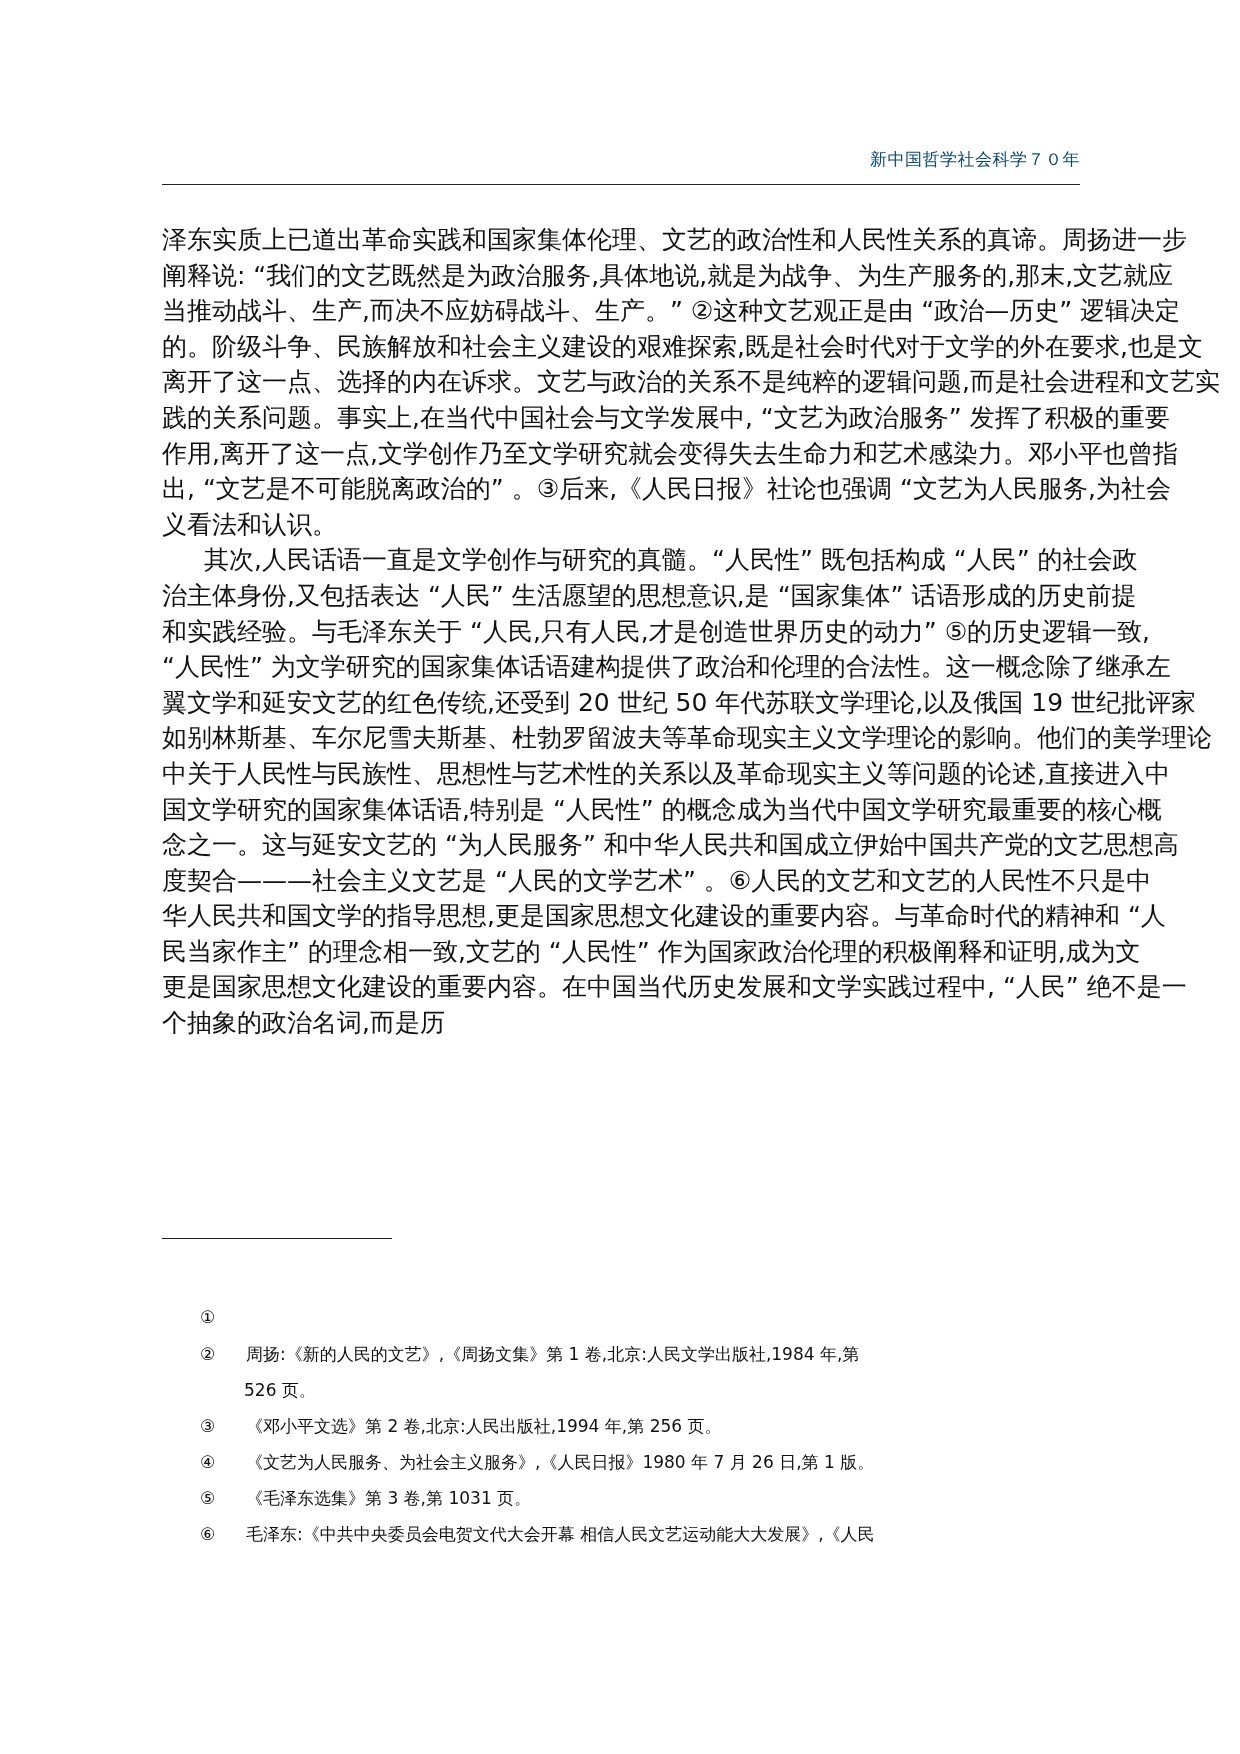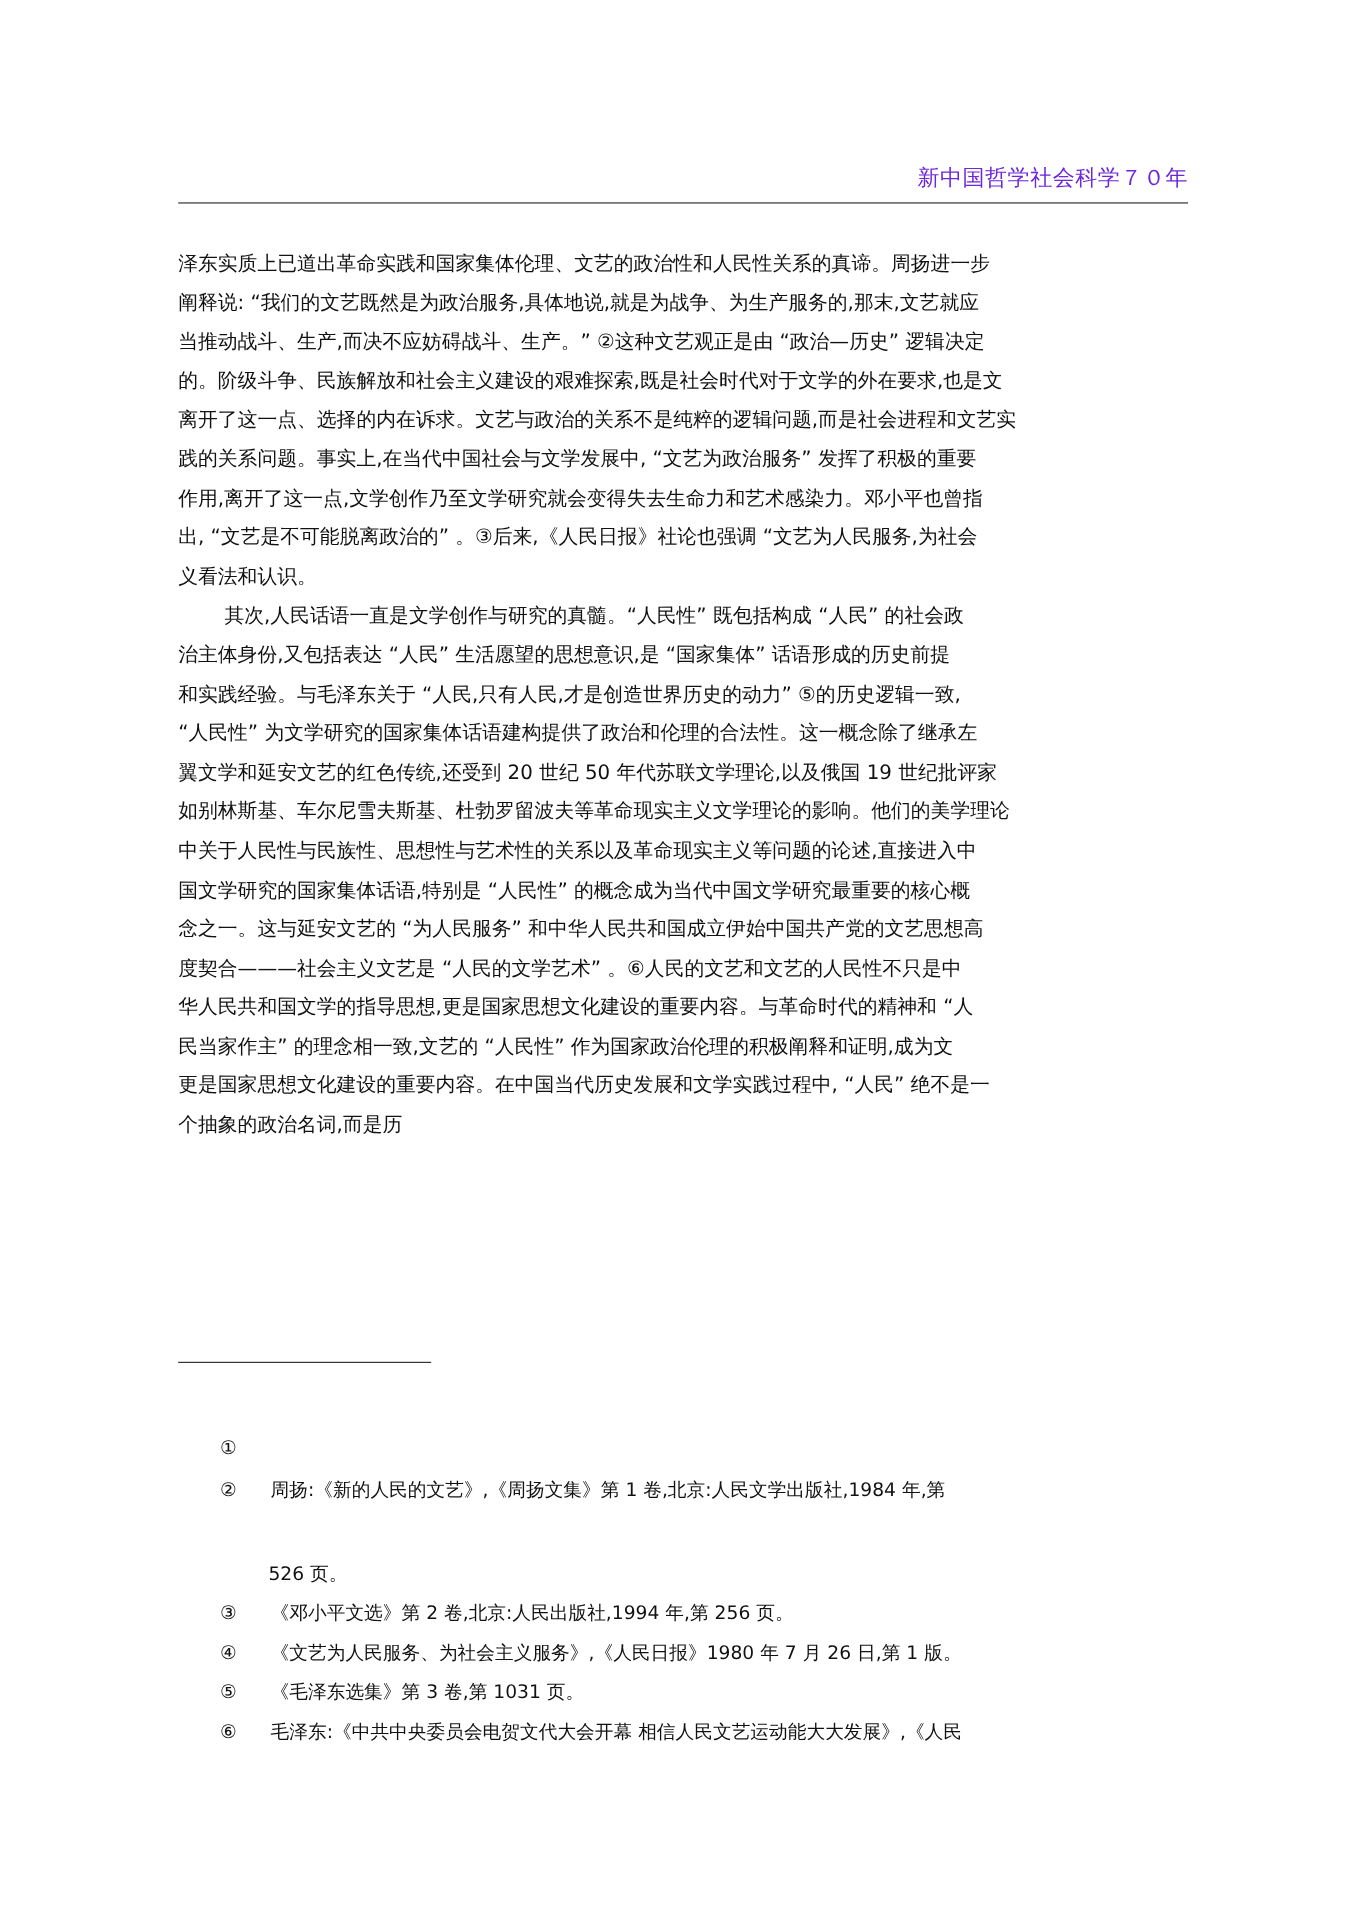--- a/index.html
+++ b/index.html
@@ -1,42 +1,42 @@
 <!DOCTYPE html>
 <html><head>
 <meta charset="utf-8">
 <style>
   html, body { margin: 0; padding: 0; background: #ffffff; }
   body { width: 1240px; height: 1754px; position: relative; overflow: hidden; color: #111; }
   .header-title {
     position: absolute; right: 160px; top: 148px;
-    font-family: "DejaVu Sans", sans-serif; font-size: 20px; letter-spacing: 0.5px; color: #6d28d9;
+    font-family: "DejaVu Sans", sans-serif; font-size: 17px; letter-spacing: 0.5px; color: #0c4a6e;
   }
   .header-rule {
     position: absolute; left: 162px; width: 918px; top: 184px; height: 0;
     border-top: 1.5px solid #222;
   }
   .body-text {
     position: absolute; left: 162px; top: 222px; width: 922px;
-    font-family: "DejaVu Sans", sans-serif; font-size: 18px; line-height: 35.6px;
+    font-family: "DejaVu Sans", sans-serif; font-size: 25px; line-height: 35.6px;
     color: #111; text-align: justify;
   }
   .para { margin: 0; }
   .line { display: block; white-space: nowrap; height: 35.6px; }
   .footnote-rule {
     position: absolute; left: 162px; top: 1238px; width: 230px; height: 0;
     border-top: 1.5px solid #222;
   }
   .footnotes {
     position: absolute; left: 200px; top: 1307px; width: 800px;
     font-family: "DejaVu Sans", sans-serif; font-size: 17px; color: #111;
   }
   .fn { display: flex; align-items: baseline; height: 36px; white-space: nowrap; }
   .fn .num { width: 46px; flex: 0 0 46px; }
-  .fn-cont { padding-left: 44px; height: 36px; white-space: nowrap; margin-top: 40px; }
+  .fn-cont { padding-left: 44px; height: 36px; white-space: nowrap; }
 </style>
 </head>
 <body>
 
 <div class="header-title">新中国哲学社会科学７０年</div>
 <div class="header-rule"></div>
 
 <div class="body-text">
   <div class="para">
     <span class="line">泽东实质上已道出革命实践和国家集体伦理、文艺的政治性和人民性关系的真谛。周扬进一步</span>

